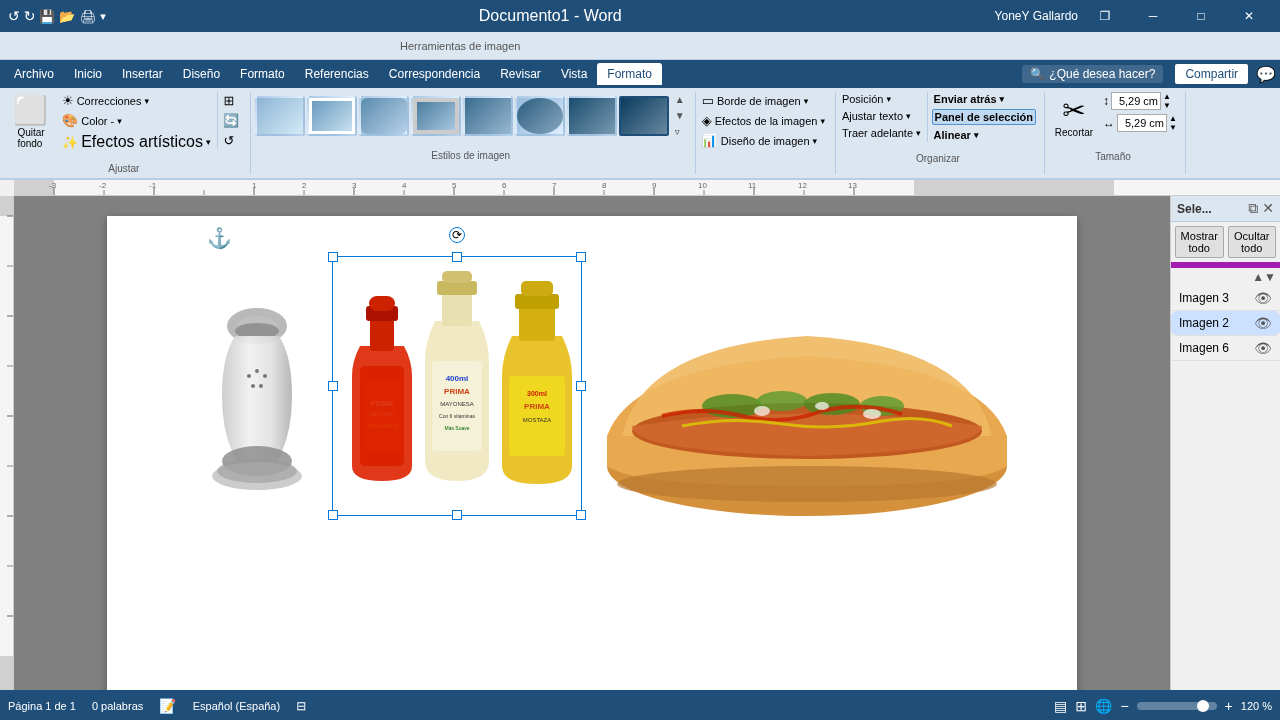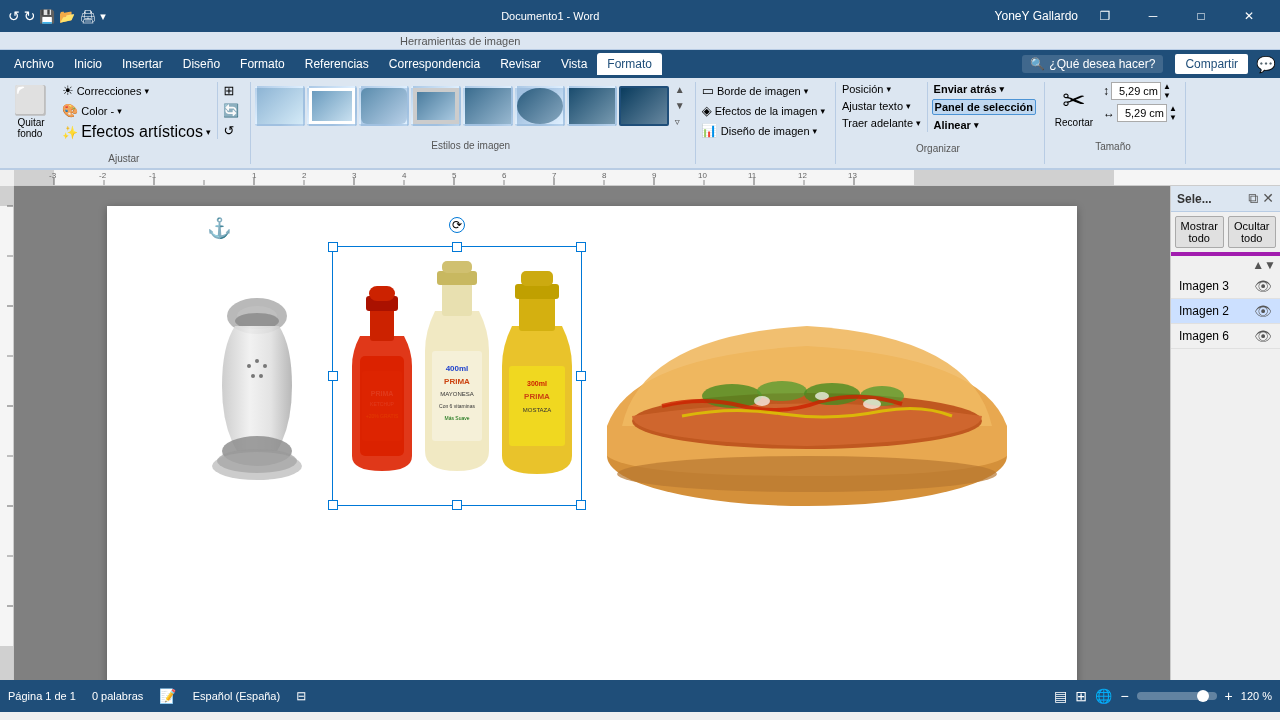--- a/index.html
+++ b/index.html
@@ -8,21 +8,21 @@
     
     #titlebar {
       height: 32px;
       background: #1f4e79;
       display: flex;
       align-items: center;
       justify-content: space-between;
       padding: 0 8px;
       color: white;
     }
-    #titlebar .title { flex: 1; text-align: center; font-size: 11px; }
+    #titlebar .title { flex: 1; text-align: center; font-size: 16px; }
     #titlebar .win-controls { display: flex; gap: 2px; }
     #titlebar .win-btn {
       width: 46px; height: 32px;
       display: flex; align-items: center; justify-content: center;
       cursor: pointer; color: white; font-size: 12px;
     }
     #titlebar .undo-redo { display: flex; align-items: center; gap: 4px; }
     #titlebar .undo-redo span { font-size: 14px; cursor: pointer; }
 
     
@@ -59,21 +59,21 @@
     .user-area { display: flex; align-items: flex-end; gap: 8px; margin-left: 12px; }
     .share-btn {
       background: white; color: #1f4e79;
       border: none; padding: 3px 10px; border-radius: 2px;
       font-size: 12px; cursor: pointer;
     }
     .comment-icon { color: white; font-size: 16px; cursor: pointer; }
     
     #herramientas-strip {
       background: #dce6f1;
-      height: 18px;
+      height: 28px;
       display: flex;
       align-items: center;
       padding: 0 400px;
       font-size: 11px;
       color: #555;
       border-bottom: 1px solid #b8cce4;
     }
 
     #ribbon-content {
       background: #dce6f1;
@@ -238,21 +238,21 @@
       padding: 4px 6px;
       border-bottom: 1px solid #b8cce4;
     }
     .panel-title { font-size: 12px; font-weight: bold; color: #333; }
     .panel-close { cursor: pointer; font-size: 14px; color: #555; }
     .panel-expand { cursor: pointer; font-size: 14px; color: #555; }
     .panel-btn-row {
       display: flex;
       padding: 4px;
       gap: 4px;
-      border-bottom: 4px solid #a21caf;
+      border-bottom: 6px solid #a21caf;
     }
     .panel-btn {
       flex: 1; padding: 3px 2px; font-size: 11px;
       background: #e0e0e0; border: 1px solid #aaa;
       cursor: pointer; text-align: center; border-radius: 2px;
     }
     .panel-items { flex: 1; overflow-y: auto; }
     .panel-item {
       display: flex; align-items: center; justify-content: space-between;
       padding: 4px 8px;
@@ -722,21 +722,21 @@
     </div>
     <div style="display:flex;justify-content:flex-end;padding:2px 4px;">
       <span style="cursor:pointer;font-size:12px;color:#555;">▲</span>
       <span style="cursor:pointer;font-size:12px;color:#555;">▼</span>
     </div>
     <div class="panel-items">
       <div class="panel-item" style="display:flex;align-items:center;justify-content:space-between;padding:4px 8px;border-bottom:1px solid #e0e0e0;font-size:12px;">
         <span>Imagen 3</span>
         <span style="font-size:14px;color:#555;">👁</span>
       </div>
-      <div class="panel-item selected" style="display:flex;align-items:center;justify-content:space-between;padding:4px 8px;border-bottom:1px solid #e0e0e0;font-size:12px;background:#cce0ff;">
+      <div class="panel-item selected" style="display:flex;align-items:center;justify-content:space-between;padding:4px 8px;border-bottom:1px solid #e0e0e0;font-size:12px;background:#cce0ff;border-radius:6px;">
         <span>Imagen 2</span>
         <span style="font-size:14px;color:#555;">👁</span>
       </div>
       <div class="panel-item" style="display:flex;align-items:center;justify-content:space-between;padding:4px 8px;border-bottom:1px solid #e0e0e0;font-size:12px;">
         <span>Imagen 6</span>
         <span style="font-size:14px;color:#555;">👁</span>
       </div>
     </div>
   </div>
 

